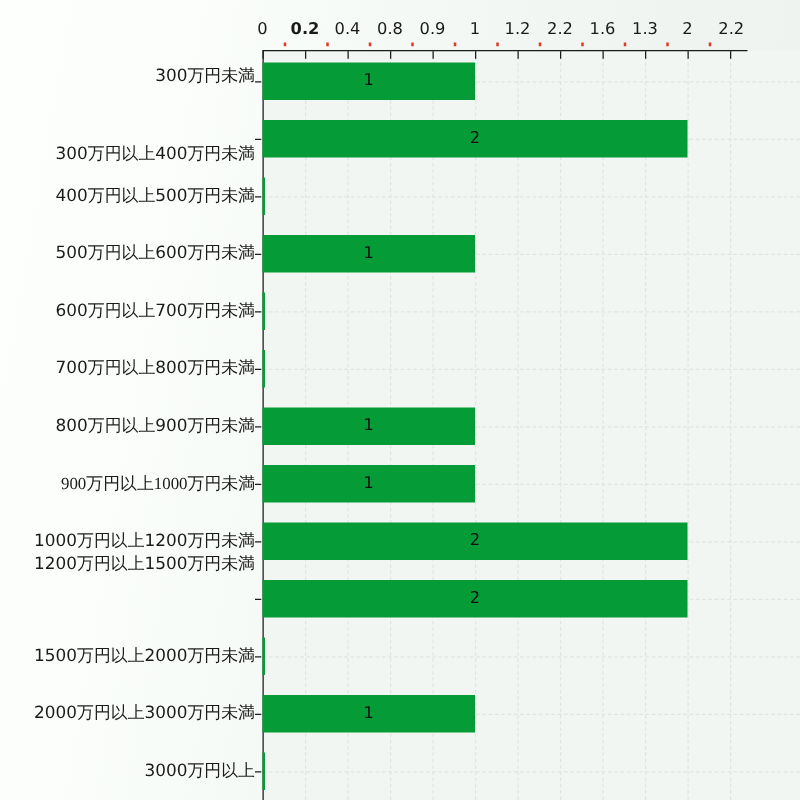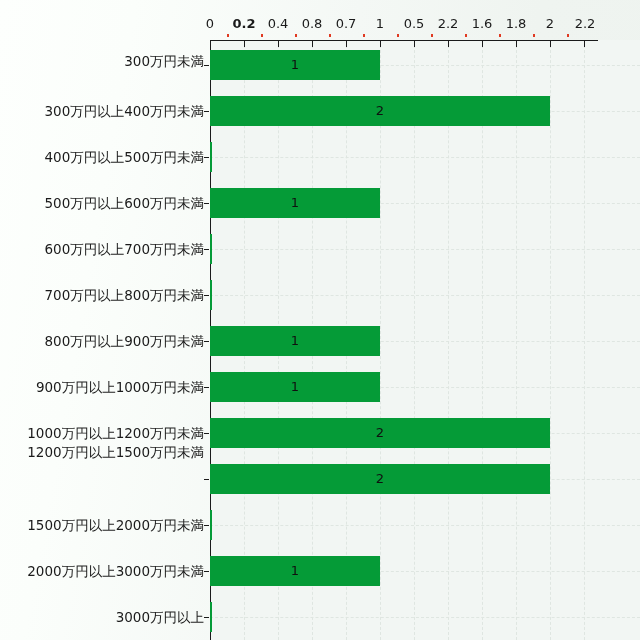--- a/index.html
+++ b/index.html
@@ -192,61 +192,61 @@
       <div class="tick-major" style="left: 244px;"></div>
       <div class="xtick-label" style="left: 244px; font-weight: bold;">0.2</div>
       <div class="tick-minor" style="left: 261px;"></div>
       <div class="tick-major" style="left: 278px;"></div>
       <div class="xtick-label" style="left: 278px;">0.4</div>
       <div class="tick-minor" style="left: 295px;"></div>
       <div class="tick-major" style="left: 312px;"></div>
       <div class="xtick-label" style="left: 312px;">0.8</div>
       <div class="tick-minor" style="left: 329px;"></div>
       <div class="tick-major" style="left: 346px;"></div>
-      <div class="xtick-label" style="left: 346px;">0.7</div>
+      <div class="xtick-label" style="left: 346px;">0.9</div>
       <div class="tick-minor" style="left: 363px;"></div>
       <div class="tick-major" style="left: 380px;"></div>
       <div class="xtick-label" style="left: 380px;">1</div>
       <div class="tick-minor" style="left: 397px;"></div>
       <div class="tick-major" style="left: 414px;"></div>
-      <div class="xtick-label" style="left: 414px;">0.5</div>
+      <div class="xtick-label" style="left: 414px;">1.2</div>
       <div class="tick-minor" style="left: 431px;"></div>
       <div class="tick-major" style="left: 448px;"></div>
       <div class="xtick-label" style="left: 448px;">2.2</div>
       <div class="tick-minor" style="left: 465px;"></div>
       <div class="tick-major" style="left: 482px;"></div>
       <div class="xtick-label" style="left: 482px;">1.6</div>
       <div class="tick-minor" style="left: 499px;"></div>
       <div class="tick-major" style="left: 516px;"></div>
-      <div class="xtick-label" style="left: 516px;">1.8</div>
+      <div class="xtick-label" style="left: 516px;">1.3</div>
       <div class="tick-minor" style="left: 533px;"></div>
       <div class="tick-major" style="left: 550px;"></div>
       <div class="xtick-label" style="left: 550px;">2</div>
       <div class="tick-minor" style="left: 567px;"></div>
       <div class="tick-major" style="left: 584px;"></div>
       <div class="xtick-label" style="left: 585px;">2.2</div>
     </div>
 
   <div id="yaxis-layer">
       <div class="tick-y" style="top: 65px;"></div>
       <div class="ytick-label" style="top: 61px;">300万円未満</div>
       <div class="tick-y" style="top: 111px;"></div>
-      <div class="ytick-label" style="top: 111px;">300万円以上400万円未満</div>
+      <div class="ytick-label" style="top: 124px;">300万円以上400万円未満</div>
       <div class="tick-y" style="top: 157px;"></div>
       <div class="ytick-label" style="top: 157px;">400万円以上500万円未満</div>
       <div class="tick-y" style="top: 203px;"></div>
       <div class="ytick-label" style="top: 203px;">500万円以上600万円未満</div>
       <div class="tick-y" style="top: 249px;"></div>
       <div class="ytick-label" style="top: 249px;">600万円以上700万円未満</div>
       <div class="tick-y" style="top: 295px;"></div>
       <div class="ytick-label" style="top: 295px;">700万円以上800万円未満</div>
       <div class="tick-y" style="top: 341px;"></div>
       <div class="ytick-label" style="top: 341px;">800万円以上900万円未満</div>
       <div class="tick-y" style="top: 387px;"></div>
-      <div class="ytick-label" style="top: 387px;">900万円以上1000万円未満</div>
+      <div class="ytick-label" style="top: 387px; font-family: Liberation Serif, serif;">900万円以上1000万円未満</div>
       <div class="tick-y" style="top: 433px;"></div>
       <div class="ytick-label" style="top: 433px;">1000万円以上1200万円未満</div>
       <div class="tick-y" style="top: 479px;"></div>
       <div class="ytick-label" style="top: 452px;">1200万円以上1500万円未満</div>
       <div class="tick-y" style="top: 525px;"></div>
       <div class="ytick-label" style="top: 525px;">1500万円以上2000万円未満</div>
       <div class="tick-y" style="top: 571px;"></div>
       <div class="ytick-label" style="top: 571px;">2000万円以上3000万円未満</div>
       <div class="tick-y" style="top: 617px;"></div>
       <div class="ytick-label" style="top: 617px;">3000万円以上</div>

